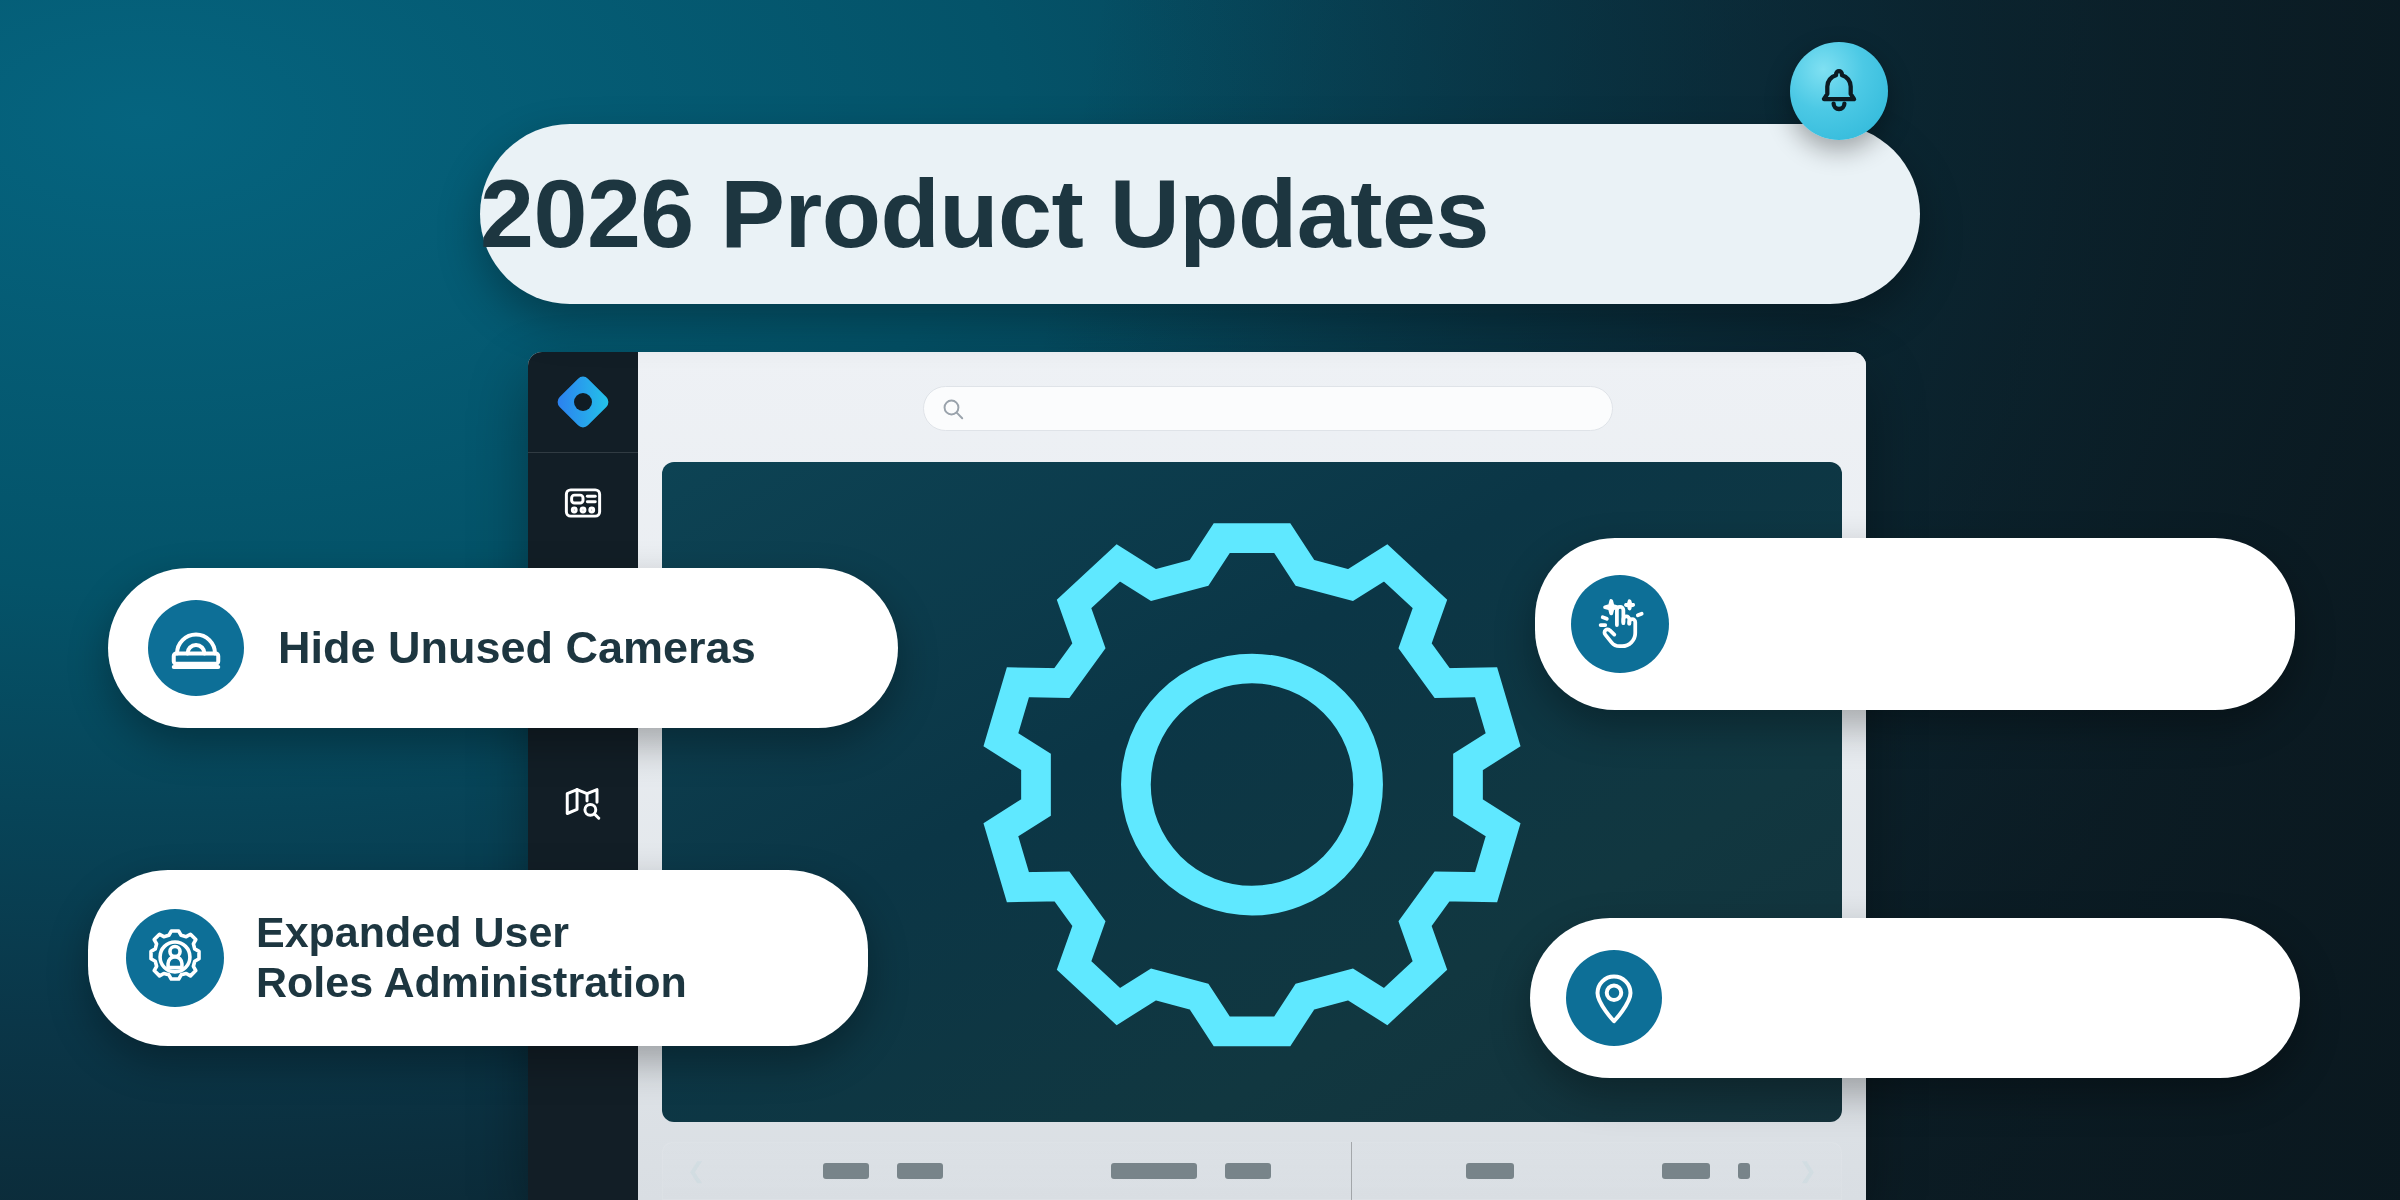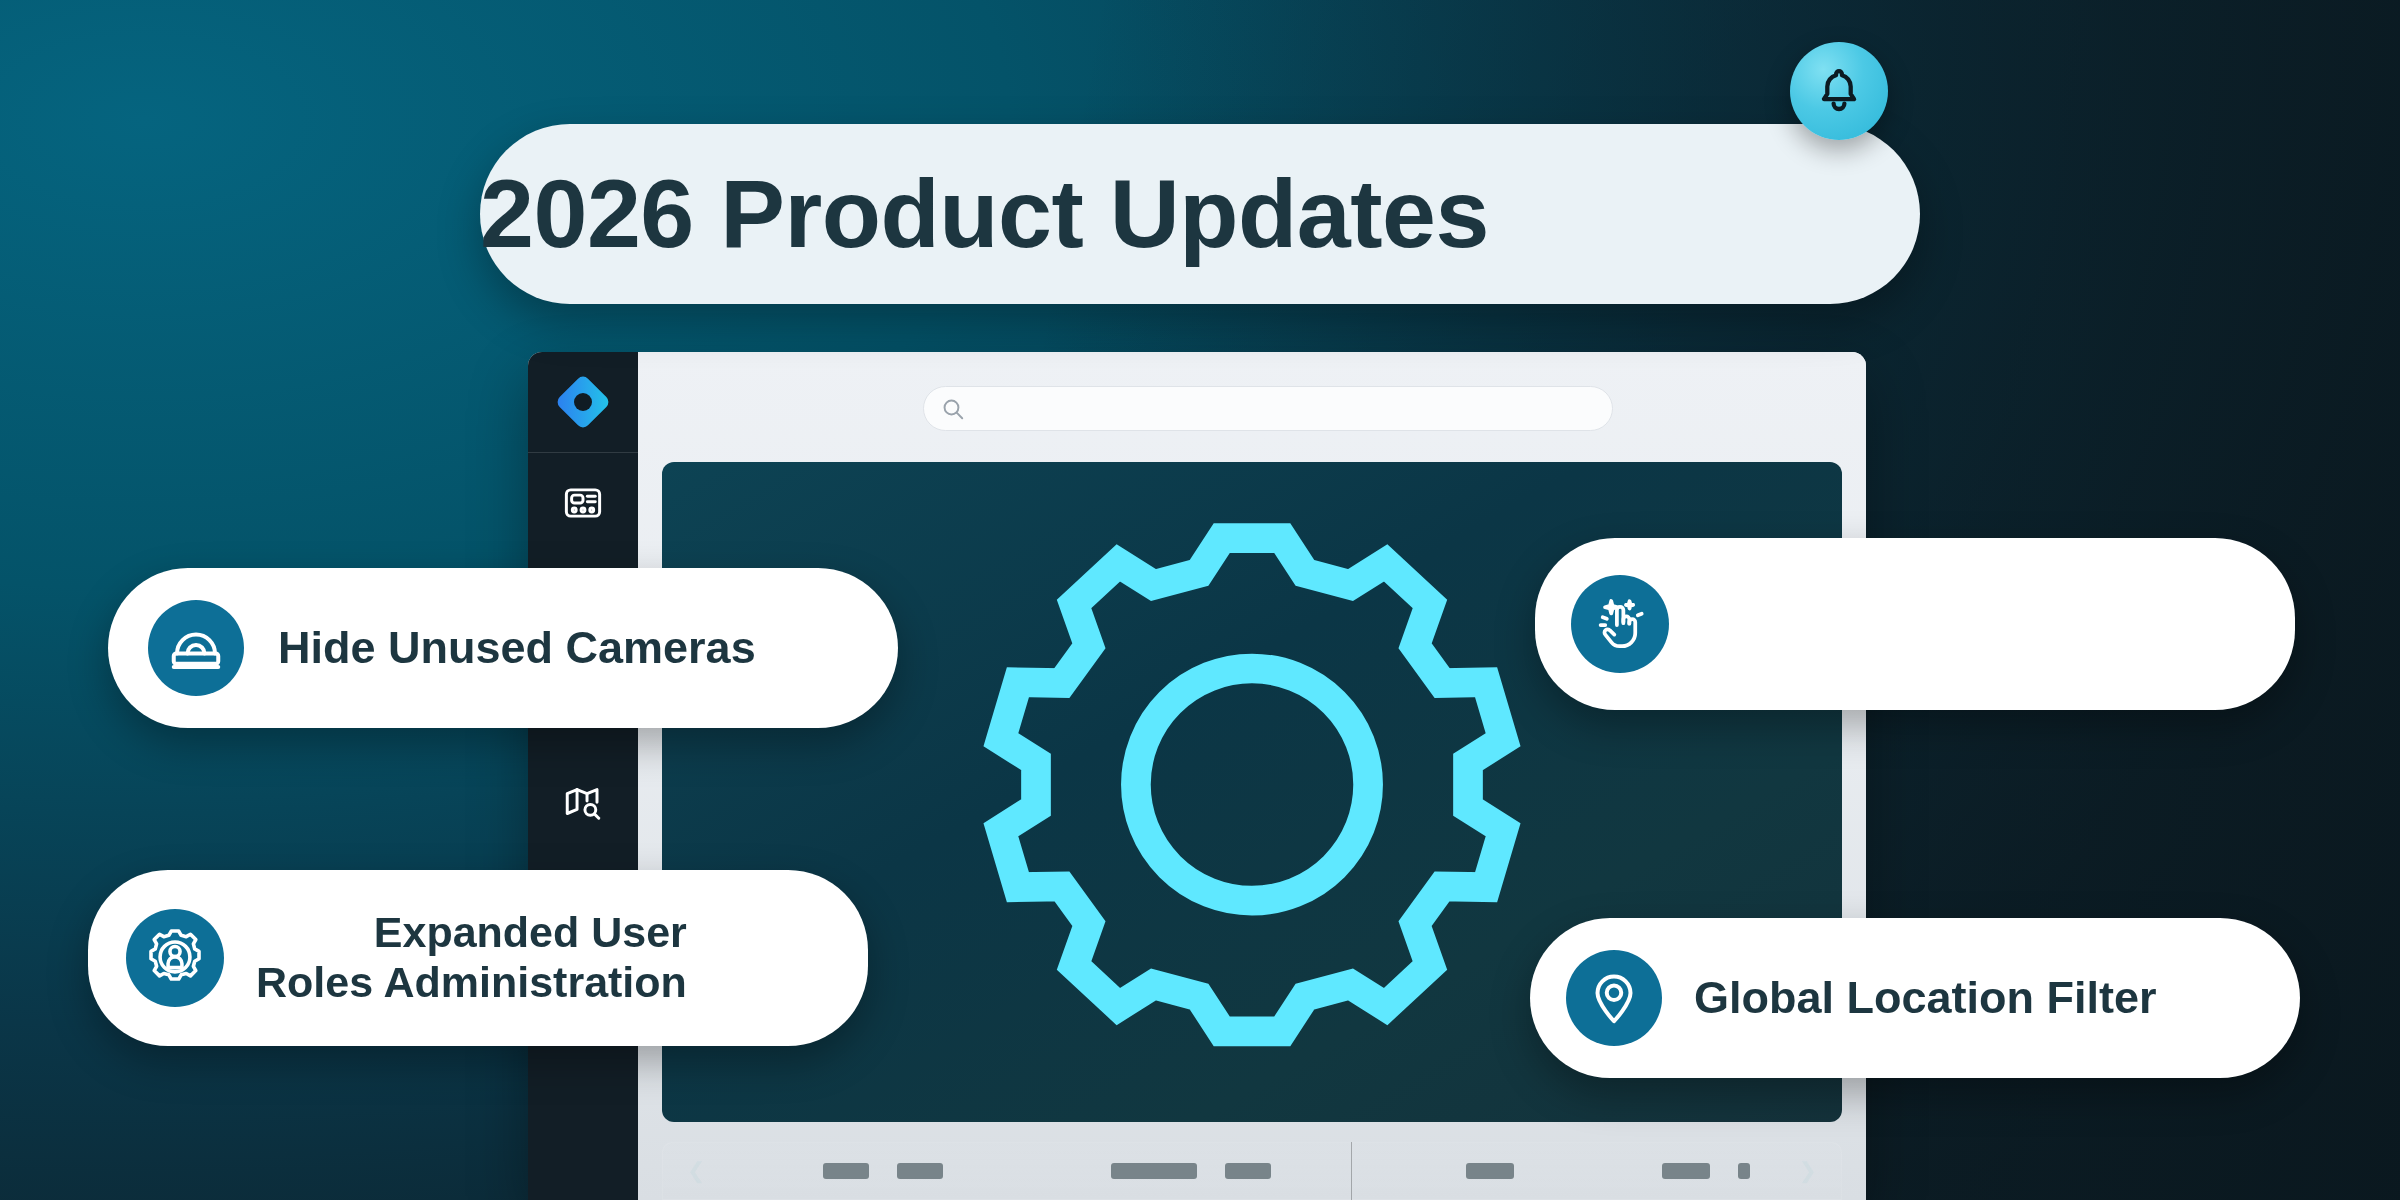--- a/index.html
+++ b/index.html
@@ -108,21 +108,21 @@
     color:#1d3640; font-weight:600; line-height:1.16;
     white-space:pre-line;
   }
 
   #pill-hide-cameras { left:108px; top:568px; width:790px; height:160px; padding:0 40px; gap:34px; }
   #pill-hide-cameras .pill-icon { width:96px; height:96px; }
   #pill-hide-cameras .pill-label { font-size:45px; }
 
   #pill-user-roles { left:88px; top:870px; width:780px; height:176px; padding:0 38px; gap:32px; }
   #pill-user-roles .pill-icon { width:98px; height:98px; }
-  #pill-user-roles .pill-label { font-size:43px;text-align:right; }
+  #pill-user-roles .pill-label { font-size:43px; }
 
   #pill-integrations { left:1535px; top:538px; width:760px; height:172px; padding:0 36px; gap:30px; }
   #pill-integrations .pill-icon { width:98px; height:98px; }
   #pill-integrations .pill-label { font-size:43px; }
 
   #pill-location { left:1530px; top:918px; width:770px; height:160px; padding:0 36px; gap:32px; }
   #pill-location .pill-icon { width:96px; height:96px; }
   #pill-location .pill-label { font-size:45px; }
 </style>
 </head>
@@ -272,14 +272,13 @@
   </span>
 </div>
 
 <div class="pill" id="pill-location">
   <span class="pill-icon">
     <svg width="60" height="60" viewBox="0 0 24 24" fill="none" stroke="#fff" stroke-width="1.6" stroke-linecap="round" stroke-linejoin="round">
       <path d="M12 21.3s6.6-7.1 6.6-11.3a6.6 6.6 0 1 0-13.2 0c0 4.2 6.6 11.3 6.6 11.3z"></path>
       <circle cx="12" cy="9.9" r="2.9"></circle>
     </svg>
   </span>
-  <span class="pill-label">Global Location Filter</span>
 </div>
 
 </body></html>

